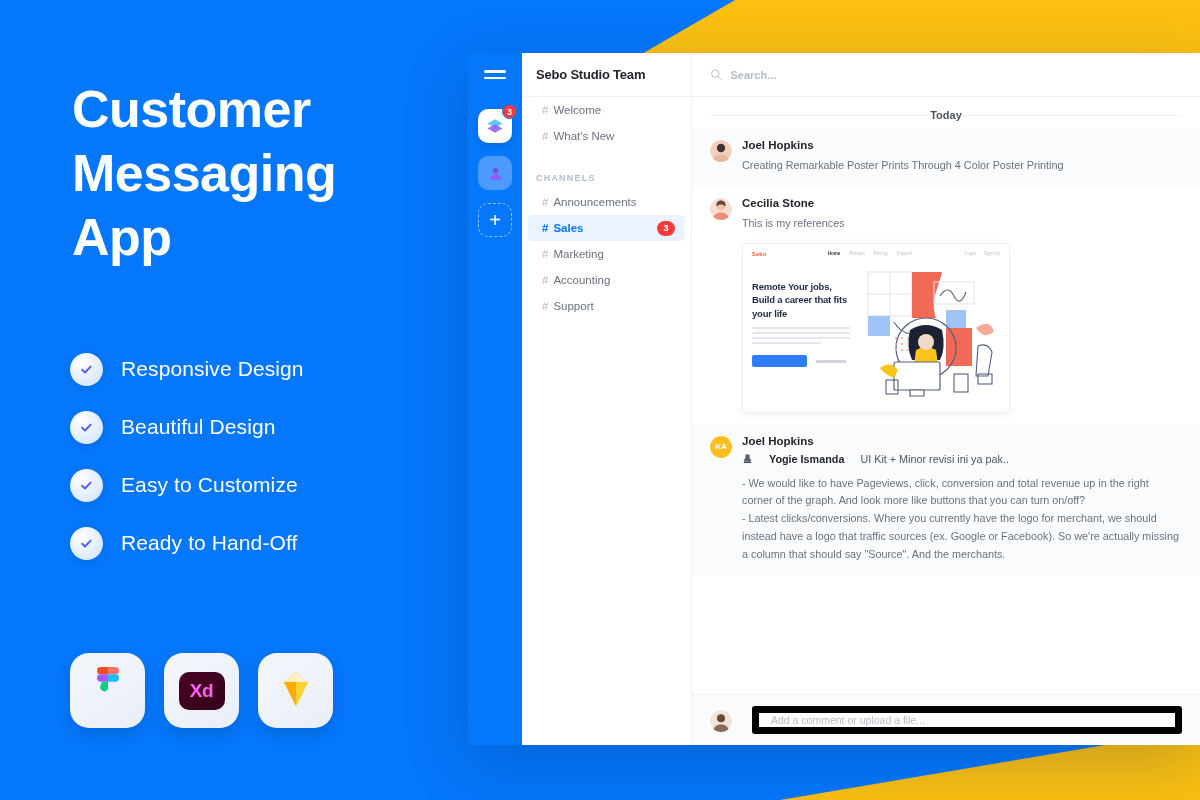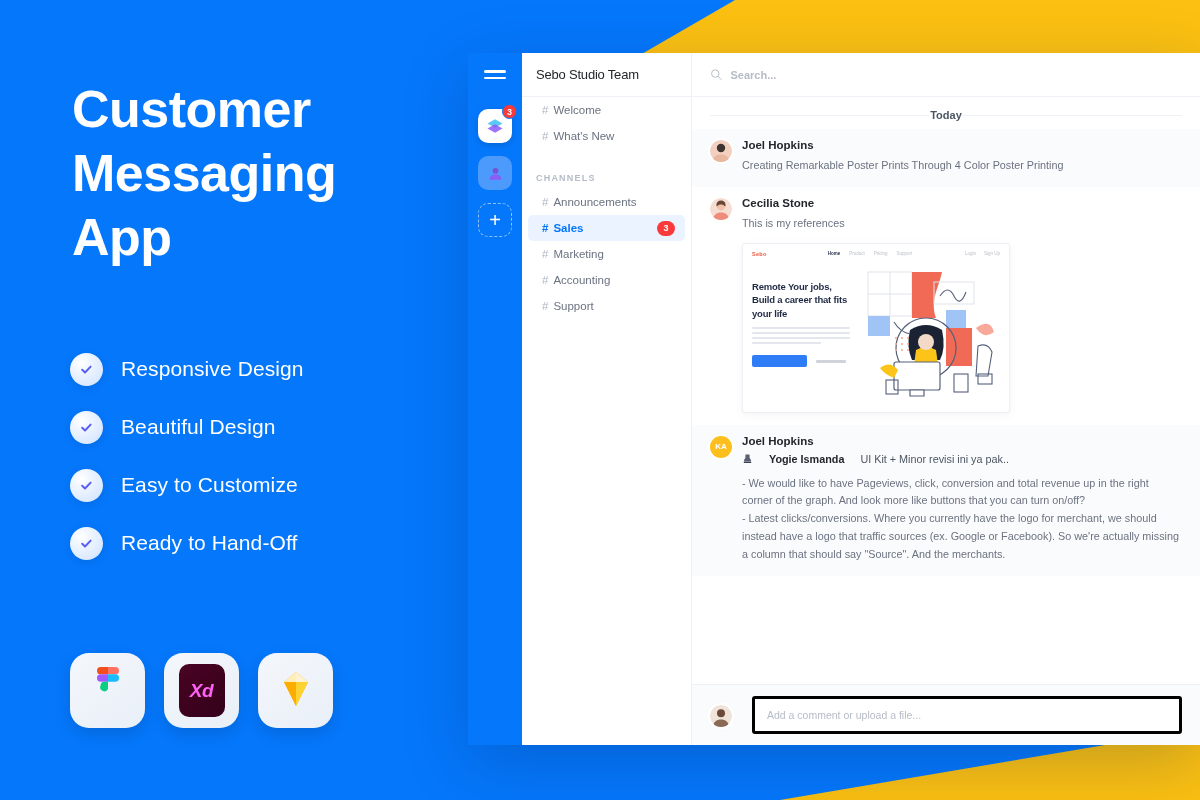--- a/index.html
+++ b/index.html
@@ -53,24 +53,24 @@
   }
 
   .apps { position:absolute; left:70px; top:653px; display:flex; gap:19px; }
   .app-tile {
     width:75px; height:75px; border-radius:19px;
     background:linear-gradient(145deg,#f4f7fb 0%, #e9eff8 100%);
     box-shadow:0 6px 16px rgba(0,0,0,0.13);
     display:flex; align-items:center; justify-content:center;
   }
   .xd-box {
-    width:46px; height:53px; border-radius:10px;
+    width:46px; height:38px; border-radius:10px;
     background:linear-gradient(140deg,#4a0324 0%, #330119 100%);
     display:flex; align-items:center; justify-content:center;
-    color:#ff61f6; font-size:19px; font-weight:bold; letter-spacing:-0.5px;font-style:italic;
+    color:#ff61f6; font-size:19px; font-weight:bold; letter-spacing:-0.5px;
   }
 
   
   #app {
     position:absolute; left:468px; top:53px;
     width:732px; height:692px;
     background:#ffffff;
     box-shadow:0 18px 60px rgba(0,30,80,0.22);
     overflow:hidden; display:flex;
   }
@@ -107,21 +107,21 @@
 
   
   .side {
     width:170px; flex:0 0 170px; background:#ffffff;
     border-right:1px solid #eef1f5;
   }
   .side-head {
     height:44px; display:flex; align-items:center;
     padding:0 0 0 14px; border-bottom:1px solid #eef1f5;
   }
-  .side-head-title { font-size:13px; font-weight:normal; color:#23262b; letter-spacing:-0.2px; }
+  .side-head-title { font-size:13px; font-weight:bold; color:#23262b; letter-spacing:-0.2px; }
   .side-section {
     font-size:9px; font-weight:bold; letter-spacing:1.2px;
     color:#b4bcc8; padding:24px 0 6px 14px; text-transform:uppercase;
   }
   .chan {
     display:flex; align-items:center; height:26px;
     padding:0 10px 0 14px; margin:0 6px; border-radius:5px;
     font-size:11.5px; color:#6b7280; cursor:pointer;
   }
   .chan .hash { margin-right:5px; color:#b0b7c2; }
@@ -206,22 +206,22 @@
   .embed-cta { display:flex; align-items:center; gap:9px; margin-top:11px; }
   .embed-btn { width:55px; height:12px; border-radius:2px; background:#2f7df6; }
   .embed-link { width:30px; height:3px; background:#cfd4dc; border-radius:1px; }
   .embed-art { flex:1 1 auto; position:relative; }
 
   .composer-wrap {
     flex:0 0 auto; border-top:1px solid #eef1f5; background:#fafbfc;
     padding:11px 18px; display:flex; align-items:center; gap:10px;
   }
   .composer-input {
-    flex:1 1 auto; height:28px; border:3px solid #000000; border-radius:3px;
-    background:#fff; padding:16px 12px; font-size:10.5px; color:#9aa2af;
+    flex:1 1 auto; height:28px; border:7px solid #000000; border-radius:3px;
+    background:#fff; padding:7px 12px; font-size:10.5px; color:#9aa2af;
     font-family:inherit; outline:none;
   }
   .composer-input::placeholder { color:#b6bcc6; }
 </style>
 </head>
 <body>
 
 <div id="bg">
   <div class="yellow-top"></div>
   <div class="yellow-bottom"></div>

